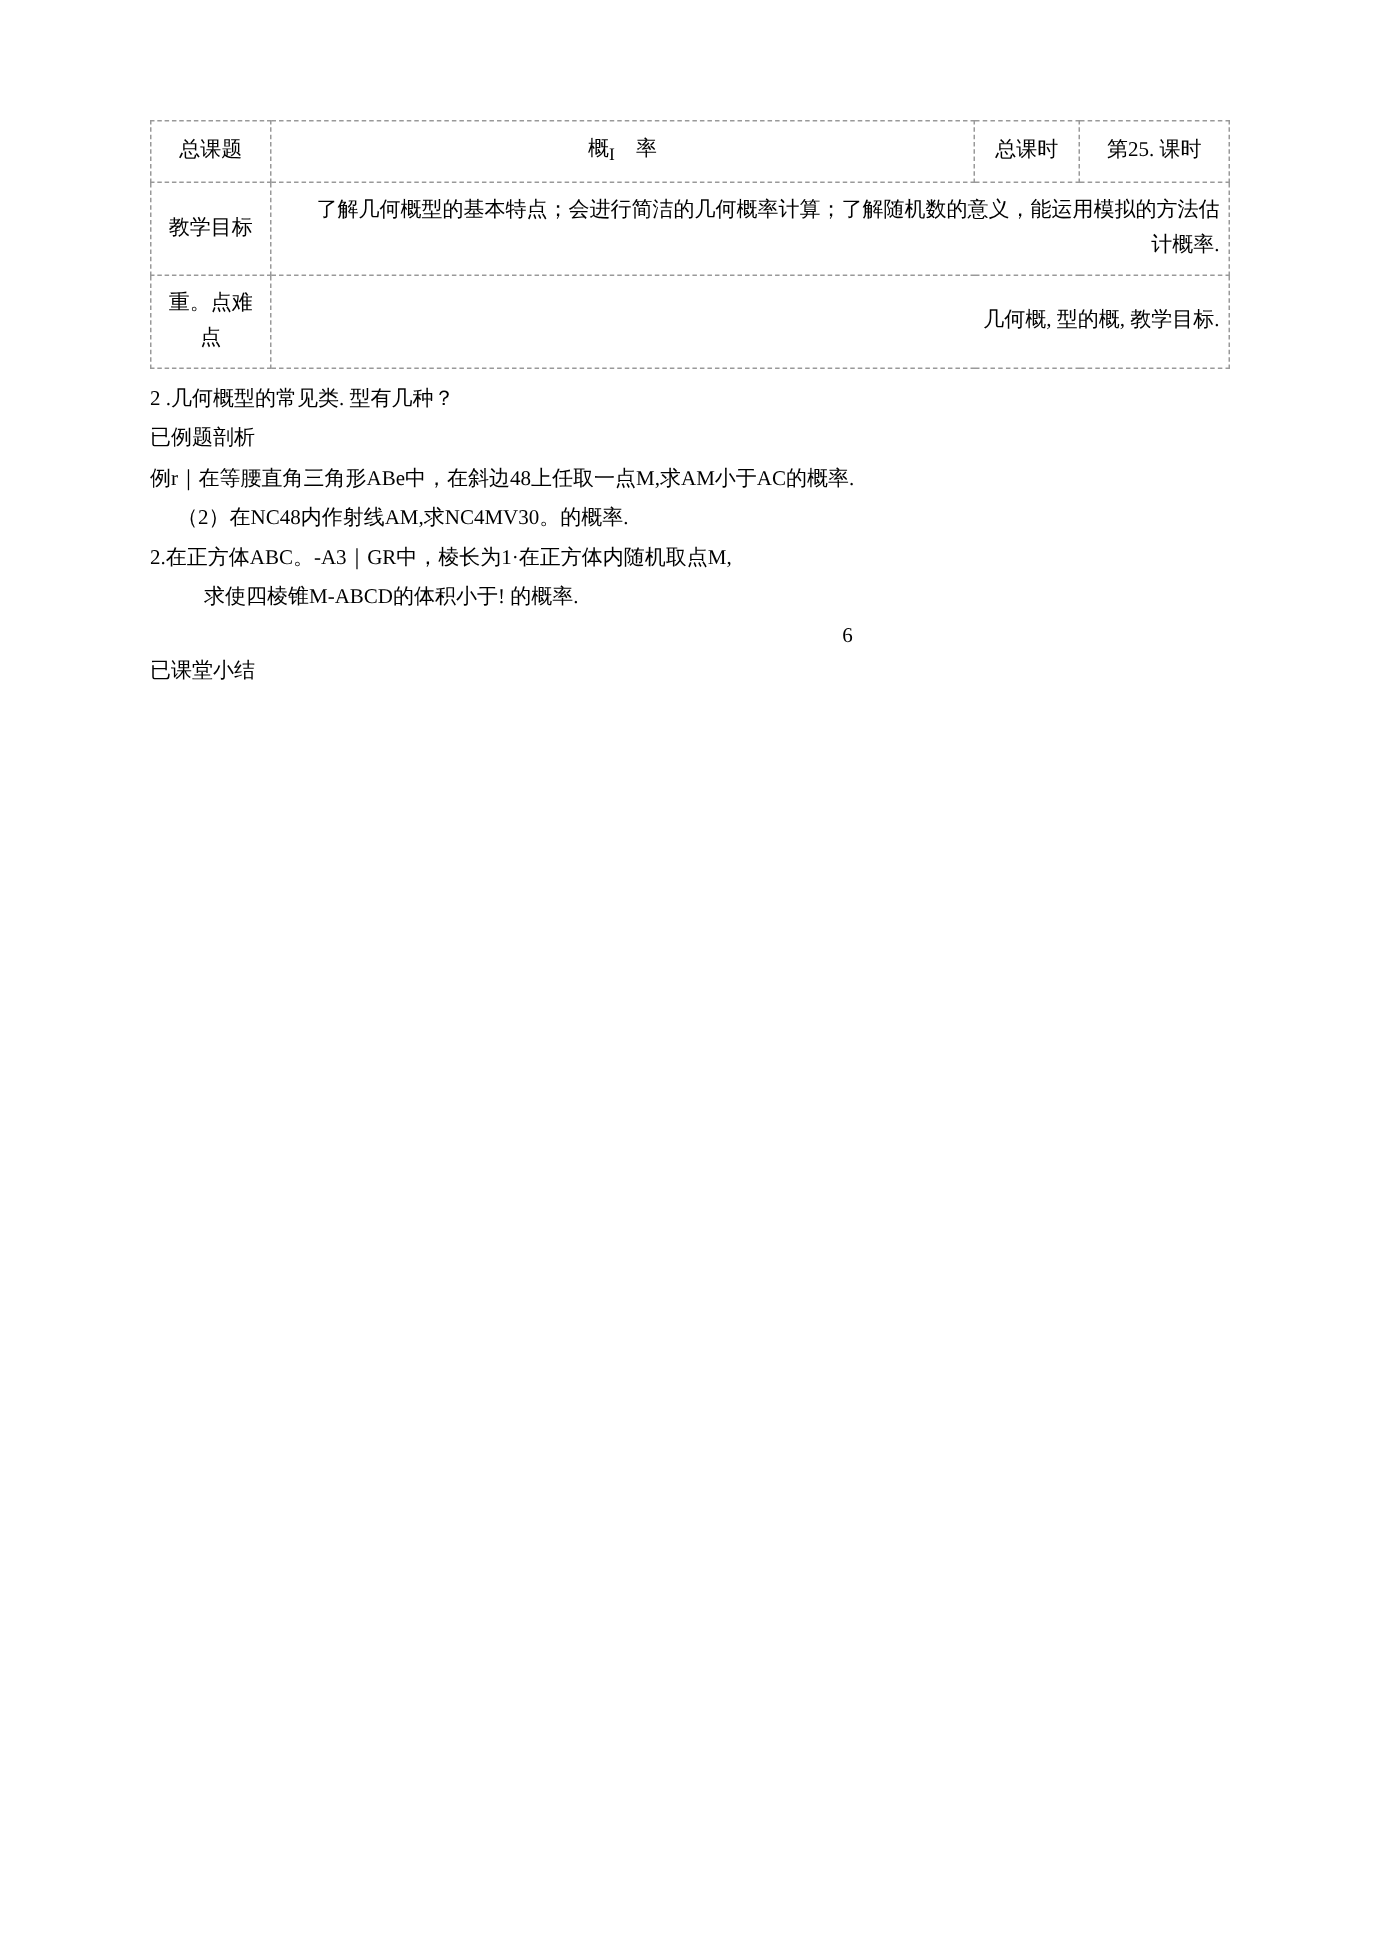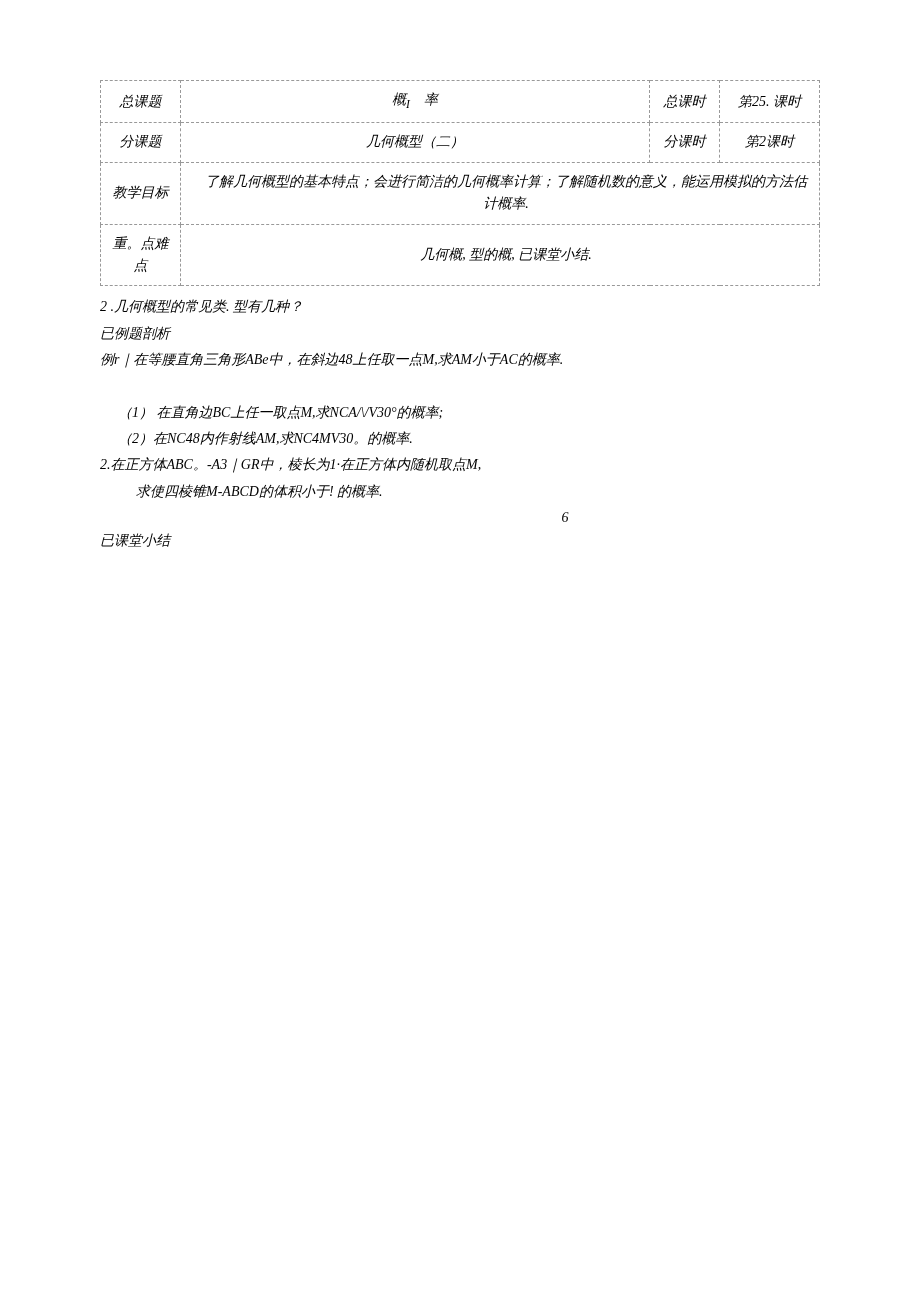--- a/index.html
+++ b/index.html
@@ -1,19 +1,18 @@
 <!DOCTYPE html>
 <html><head>
   <meta charset="utf-8">
   <style>
     * {
       margin: 0;
       padding: 0;
       box-sizing: border-box;
-      font-style: italic;
     }
     body {
       font-family: "SimSun", "宋体", serif;
       font-size: 14px;
       line-height: 1.6;
       color: #000;
       background: #fff;
       width: 920px;
       padding: 80px 100px 40px 100px;
     }
@@ -34,21 +33,21 @@
     .col-main {
       width: auto;
     }
     .col-small {
       width: 70px;
     }
     .col-last {
       width: 100px;
     }
     .left-align {
-      text-align: center;
+      text-align: right;
       padding-left: 18px;
     }
     .content {
       margin-top: 6px;
     }
     .content p {
       margin-bottom: 4px;
     }
     .indent {
       padding-left: 18px;
@@ -74,42 +73,35 @@
   <tbody>
       <tr>
     <td class="left-label">总课题</td>
     <td class="col-main">
       <span>概</span><sub>I</sub>&nbsp;&nbsp;&nbsp;&nbsp;<span>率</span>
     </td>
     <td class="col-small">总课时</td>
     <td class="col-last">第25. 课时</td>
   </tr>
   <tr>
-    <td class="left-label">分课题</td>
-    <td class="col-main">几何概型（二）</td>
-    <td class="col-small">分课时</td>
-    <td class="col-last">第2课时</td>
-  </tr>
-  <tr>
     <td class="left-label">教学目标</td>
     <td class="left-align" colspan="3">了解几何概型的基本特点；会进行简洁的几何概率计算；了解随机数的意义，能运用模拟的方法估计概率.</td>
   </tr>
   <tr>
     <td class="left-label">重。点难点</td>
-    <td class="left-align" colspan="3">几何概, 型的概, 已课堂小结.</td>
+    <td class="left-align" colspan="3">几何概, 型的概, 教学目标.</td>
   </tr>
 </tbody>
   </table>
 
 <div class="content">
   <p>2  .几何概型的常见类. 型有几种？</p>
   <p>已例题剖析</p>
   <p>例r｜在等腰直角三角形ABe中，在斜边48上任取一点M,求AM小于AC的概率.</p>
 
-  <p class="indent gap-top">（1） 在直角边BC上任一取点M,求NCA/\/V30°的概率;</p>
   <p class="indent">（2）在NC48内作射线AM,求NC4MV30。的概率.</p>
 
   <p class="gap-top-sm">2.在正方体ABC。-A3｜GR中，棱长为1·在正方体内随机取点M,</p>
   <p class="indent2">求使四棱锥M-ABCD的体积小于! 的概率.</p>
   <span class="center-num">6</span>
 
   <p class="gap-top-sm">已课堂小结</p>
 </div>
 
 </body></html>

